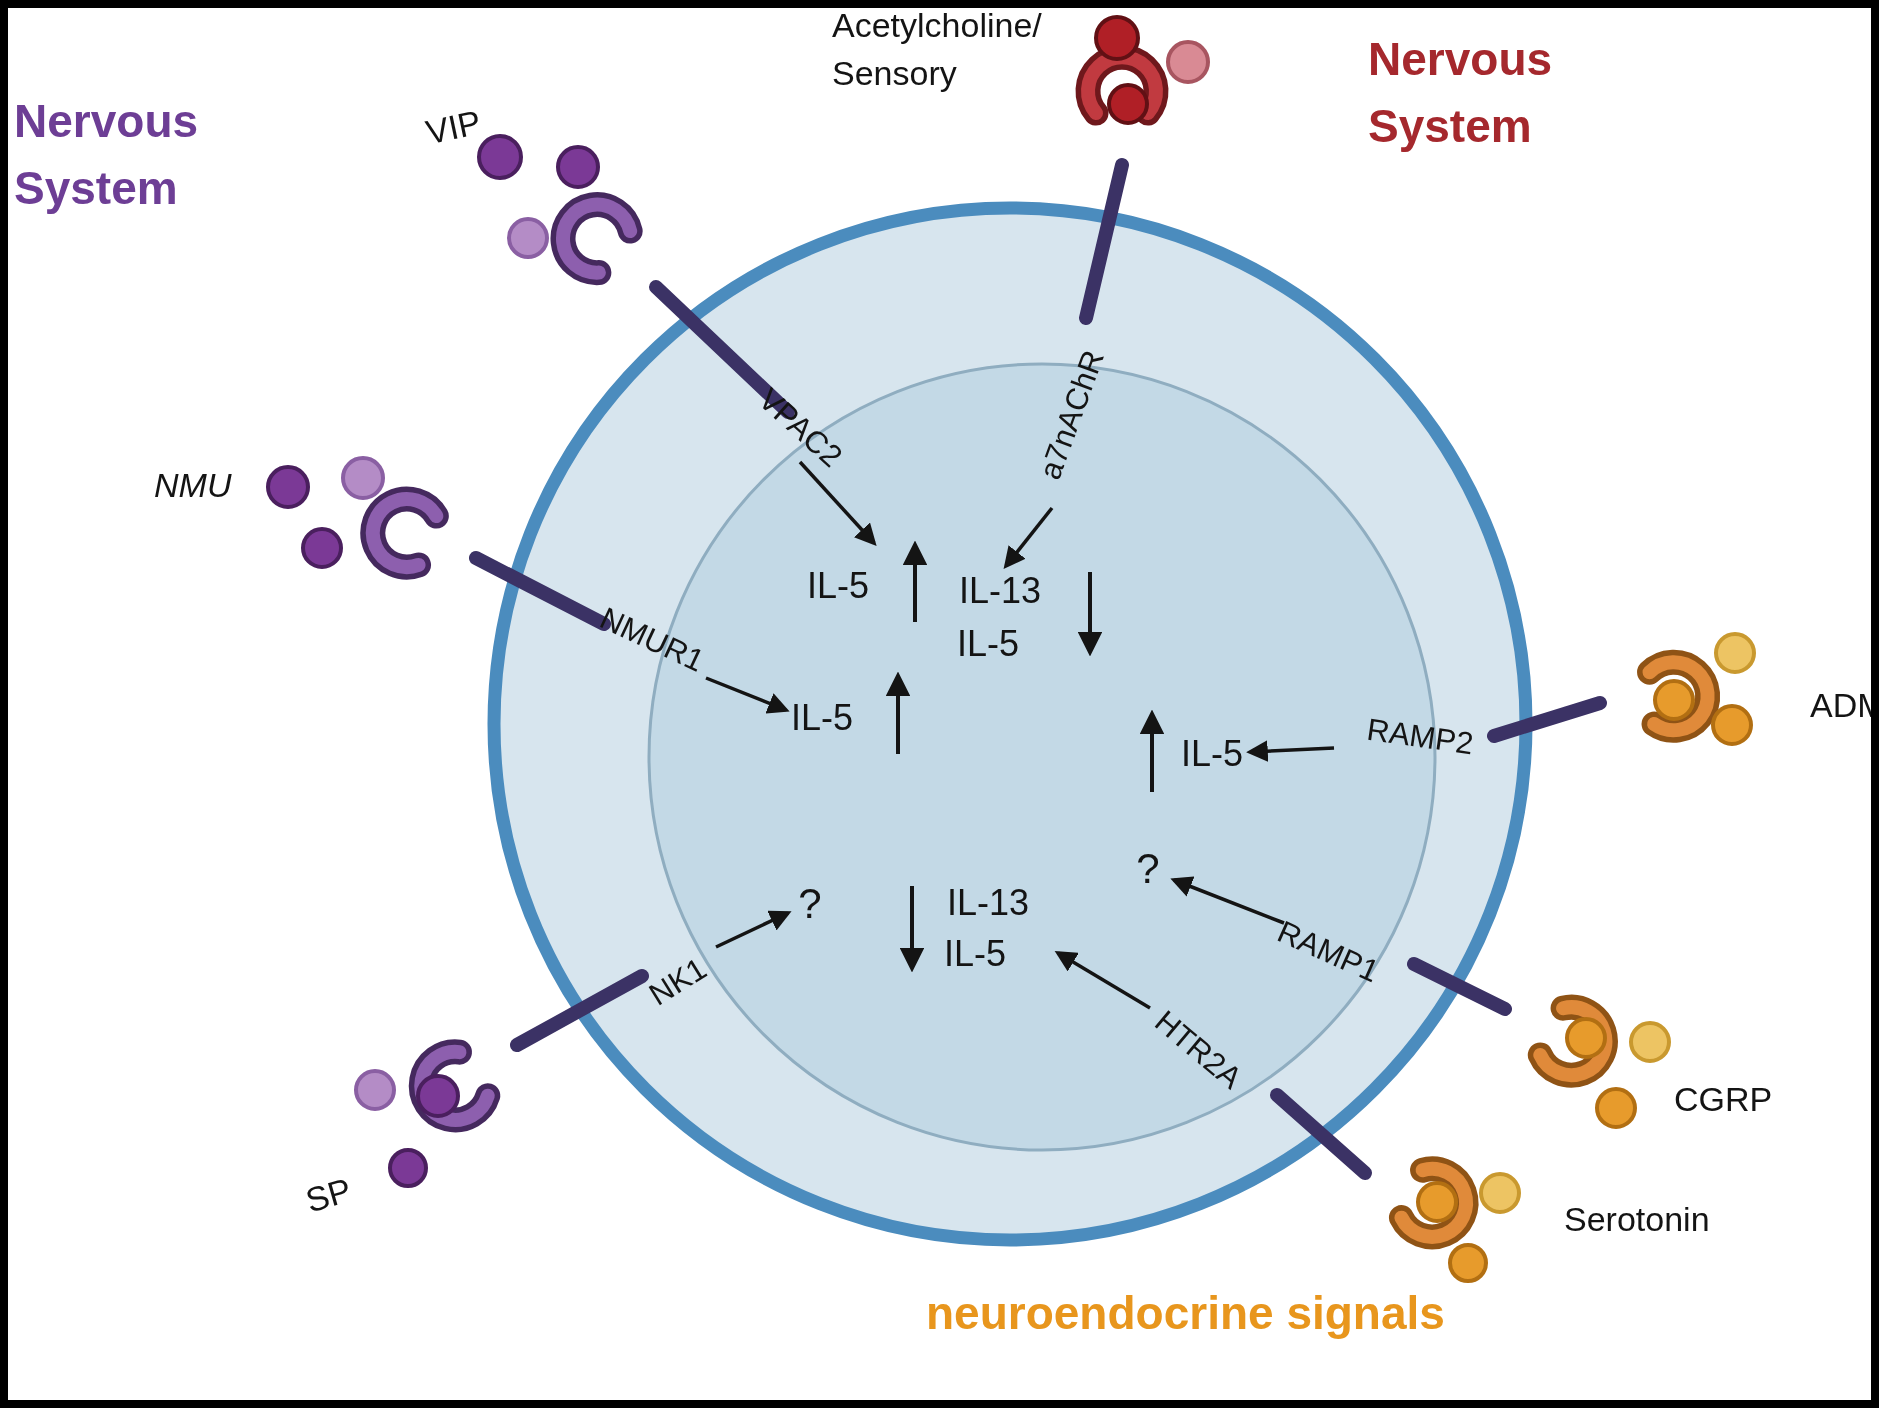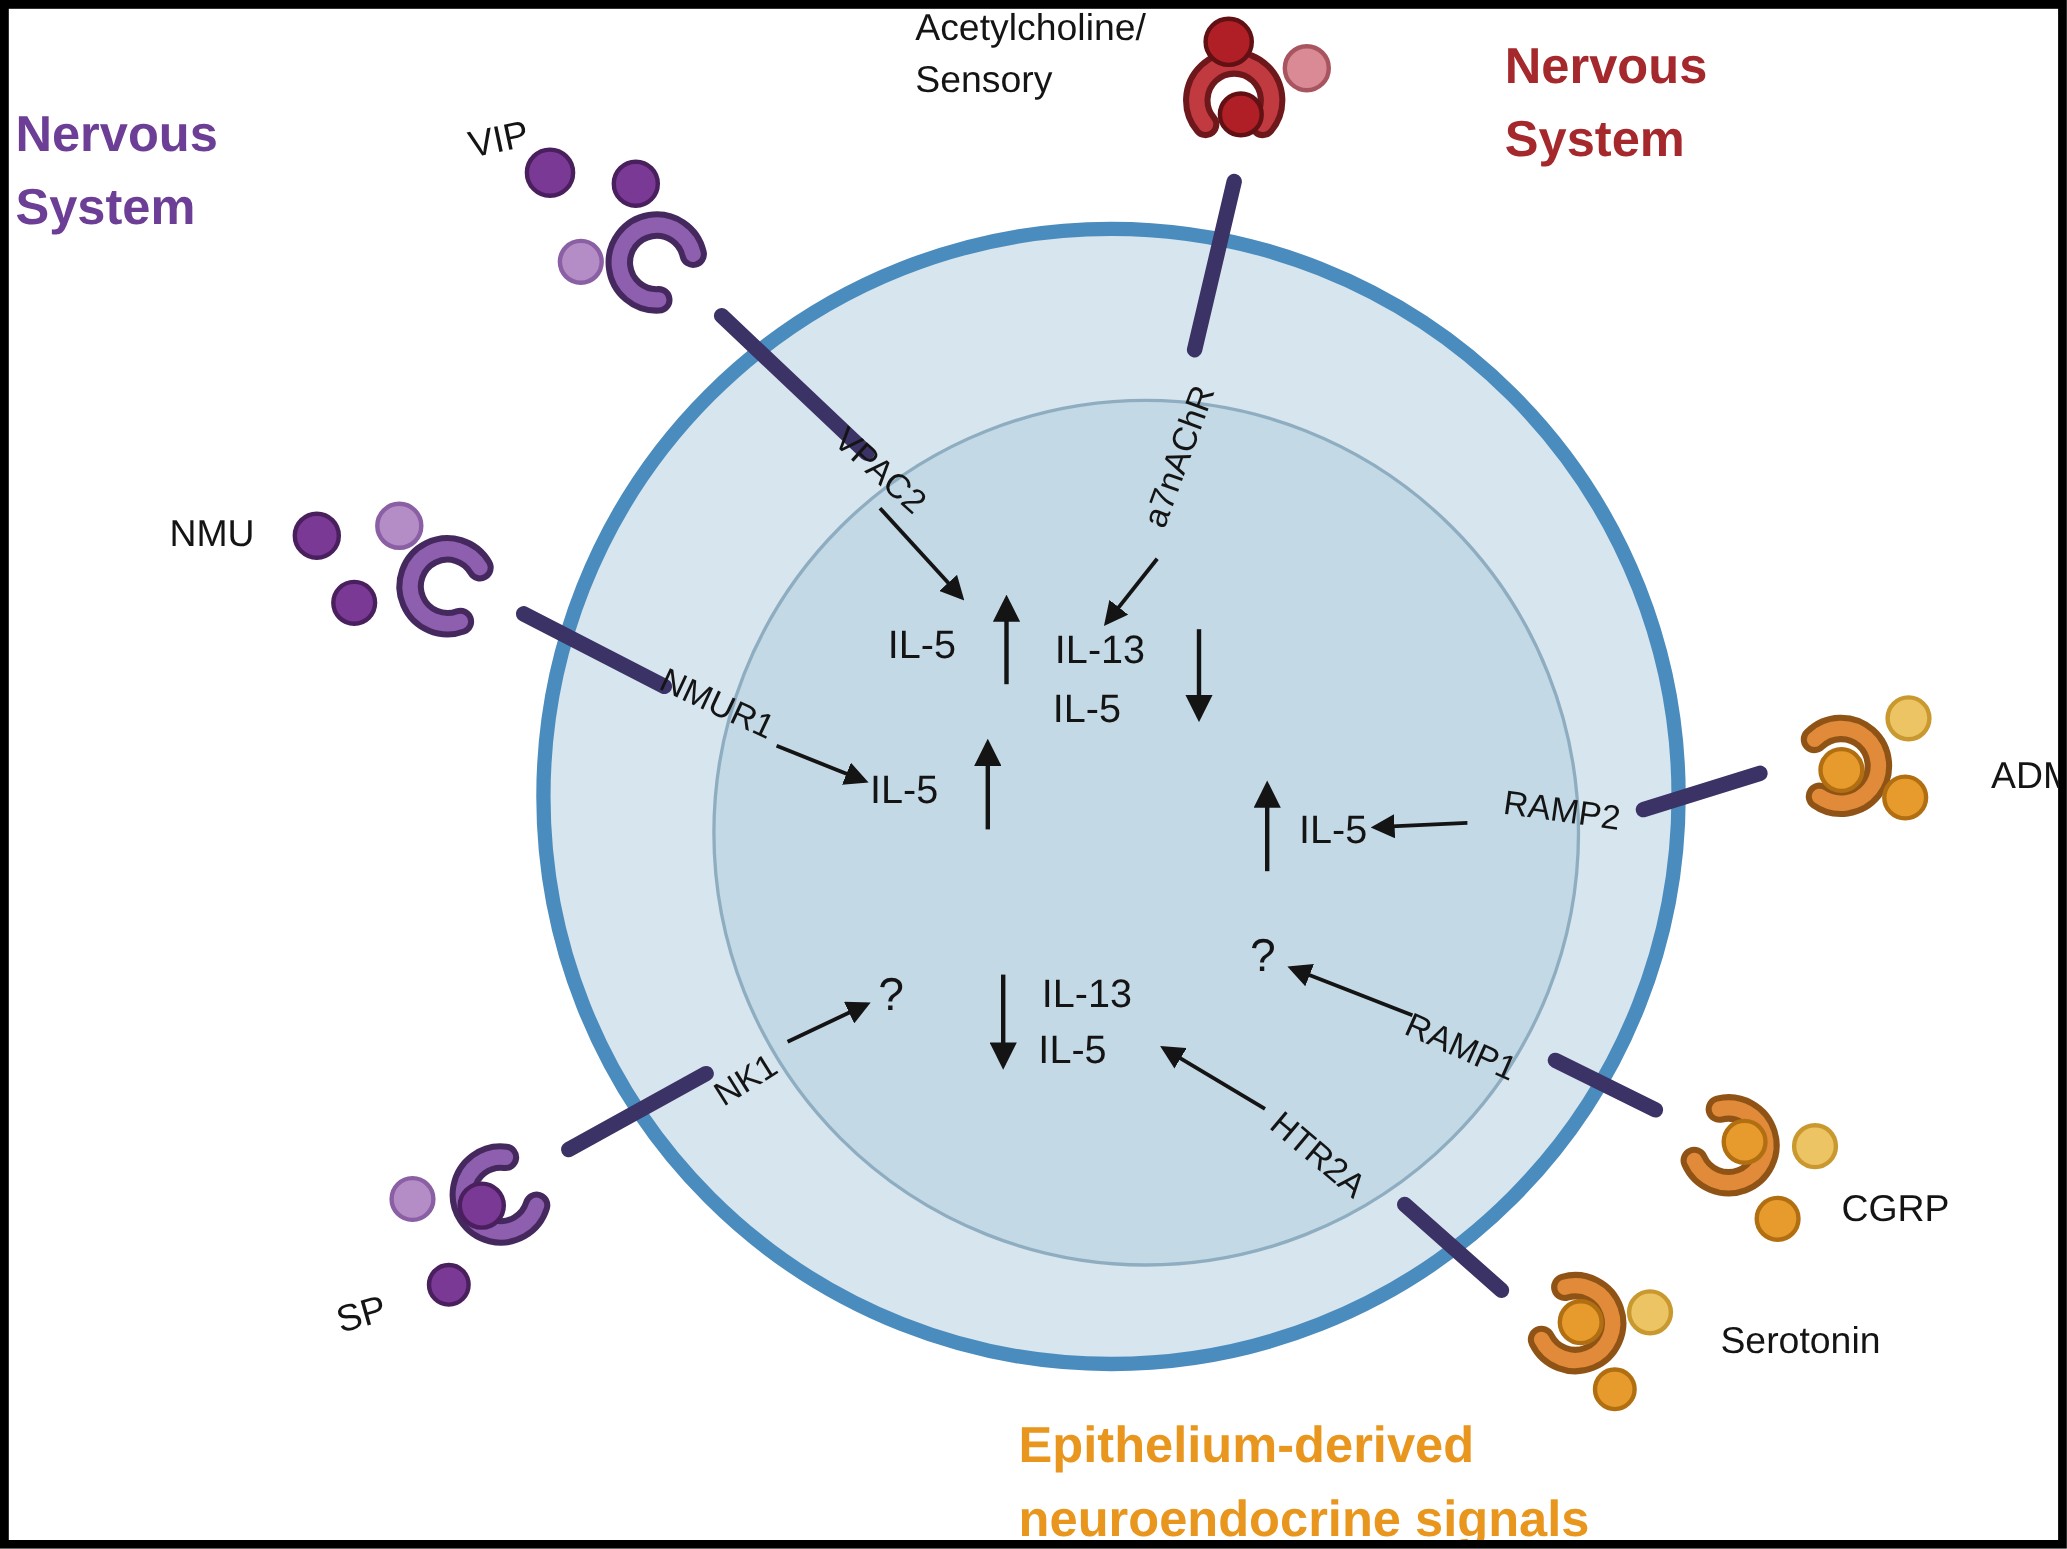--- a/index.html
+++ b/index.html
@@ -137,30 +137,29 @@
     <div>Nervous</div>
     <div>System</div>
   </div>
 
   <div class="abs hdr hdr-para" style="left:1360px;top:18px;">
     <div>Nervous</div>
     <div>System</div>
   </div>
 
   <div class="abs hdr hdr-epi" style="left:918px;top:1272px;">
-    <div>Epithelium-derived</div>
     <div>neuroendocrine signals</div>
   </div>
 
   <div class="abs lig" style="left:418px;top:100px;transform:rotate(-12deg);">VIP</div>
   <div class="abs lig" style="left:824px;top:-6px;line-height:1.4;">
     <div>Acetylcholine/</div>
     <div>Sensory</div>
   </div>
-  <div class="abs lig" style="left:146px;top:458px;">NMU</div>
+  <div class="abs lig" style="left:146px;top:458px;font-style:italic;">NMU</div>
   <div class="abs lig" style="left:298px;top:1168px;transform:rotate(-16deg);">SP</div>
   <div class="abs lig" style="left:1802px;top:678px;">ADM</div>
   <div class="abs lig" style="left:1666px;top:1072px;">CGRP</div>
   <div class="abs lig" style="left:1556px;top:1192px;">Serotonin</div>
 
   <div class="abs rec" style="left:792px;top:420px;transform:translate(-50%,-50%) rotate(42deg);">VPAC2</div>
   <div class="abs rec" style="left:1064px;top:407px;transform:translate(-50%,-50%) rotate(-70deg);">a7nAChR</div>
   <div class="abs rec" style="left:644px;top:632px;transform:translate(-50%,-50%) rotate(25deg);">NMUR1</div>
   <div class="abs rec" style="left:670px;top:974px;transform:translate(-50%,-50%) rotate(-32deg);">NK1</div>
   <div class="abs rec" style="left:1412px;top:729px;transform:translate(-50%,-50%) rotate(8deg);">RAMP2</div>

